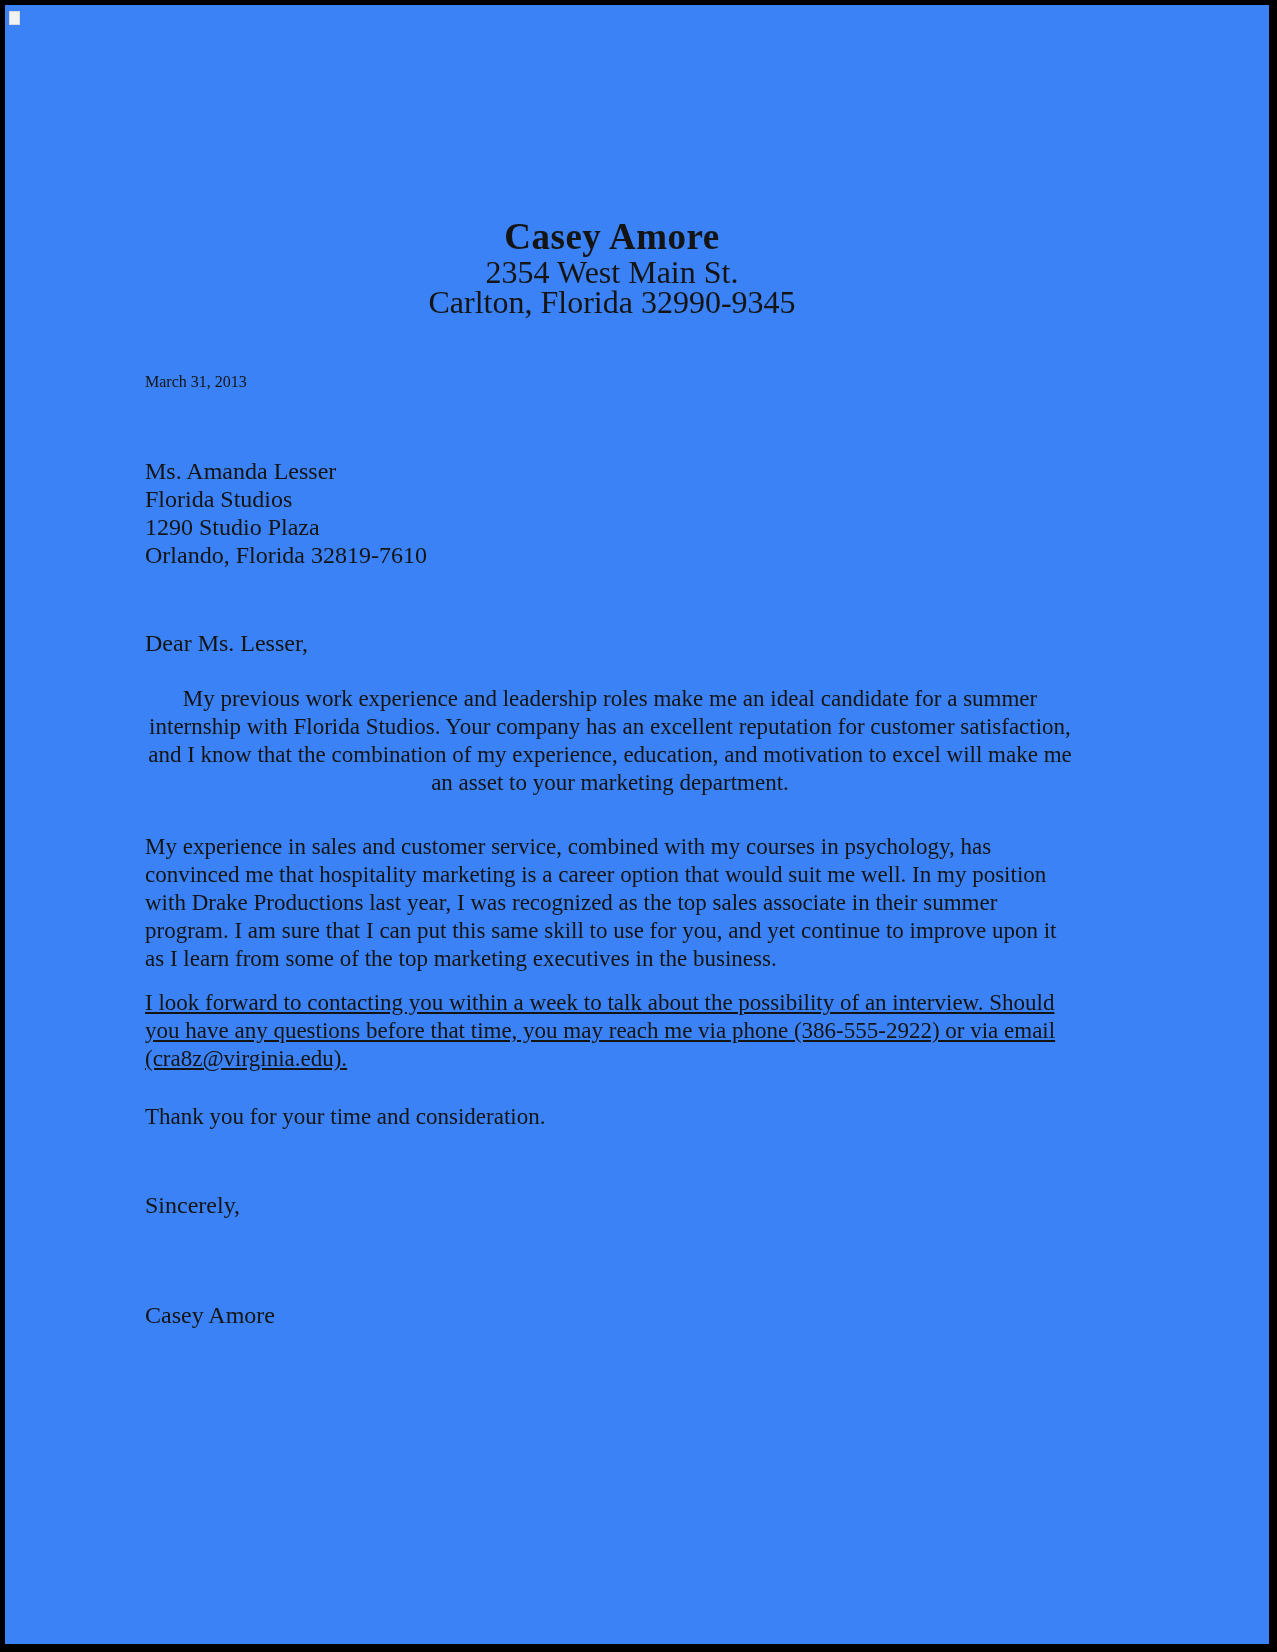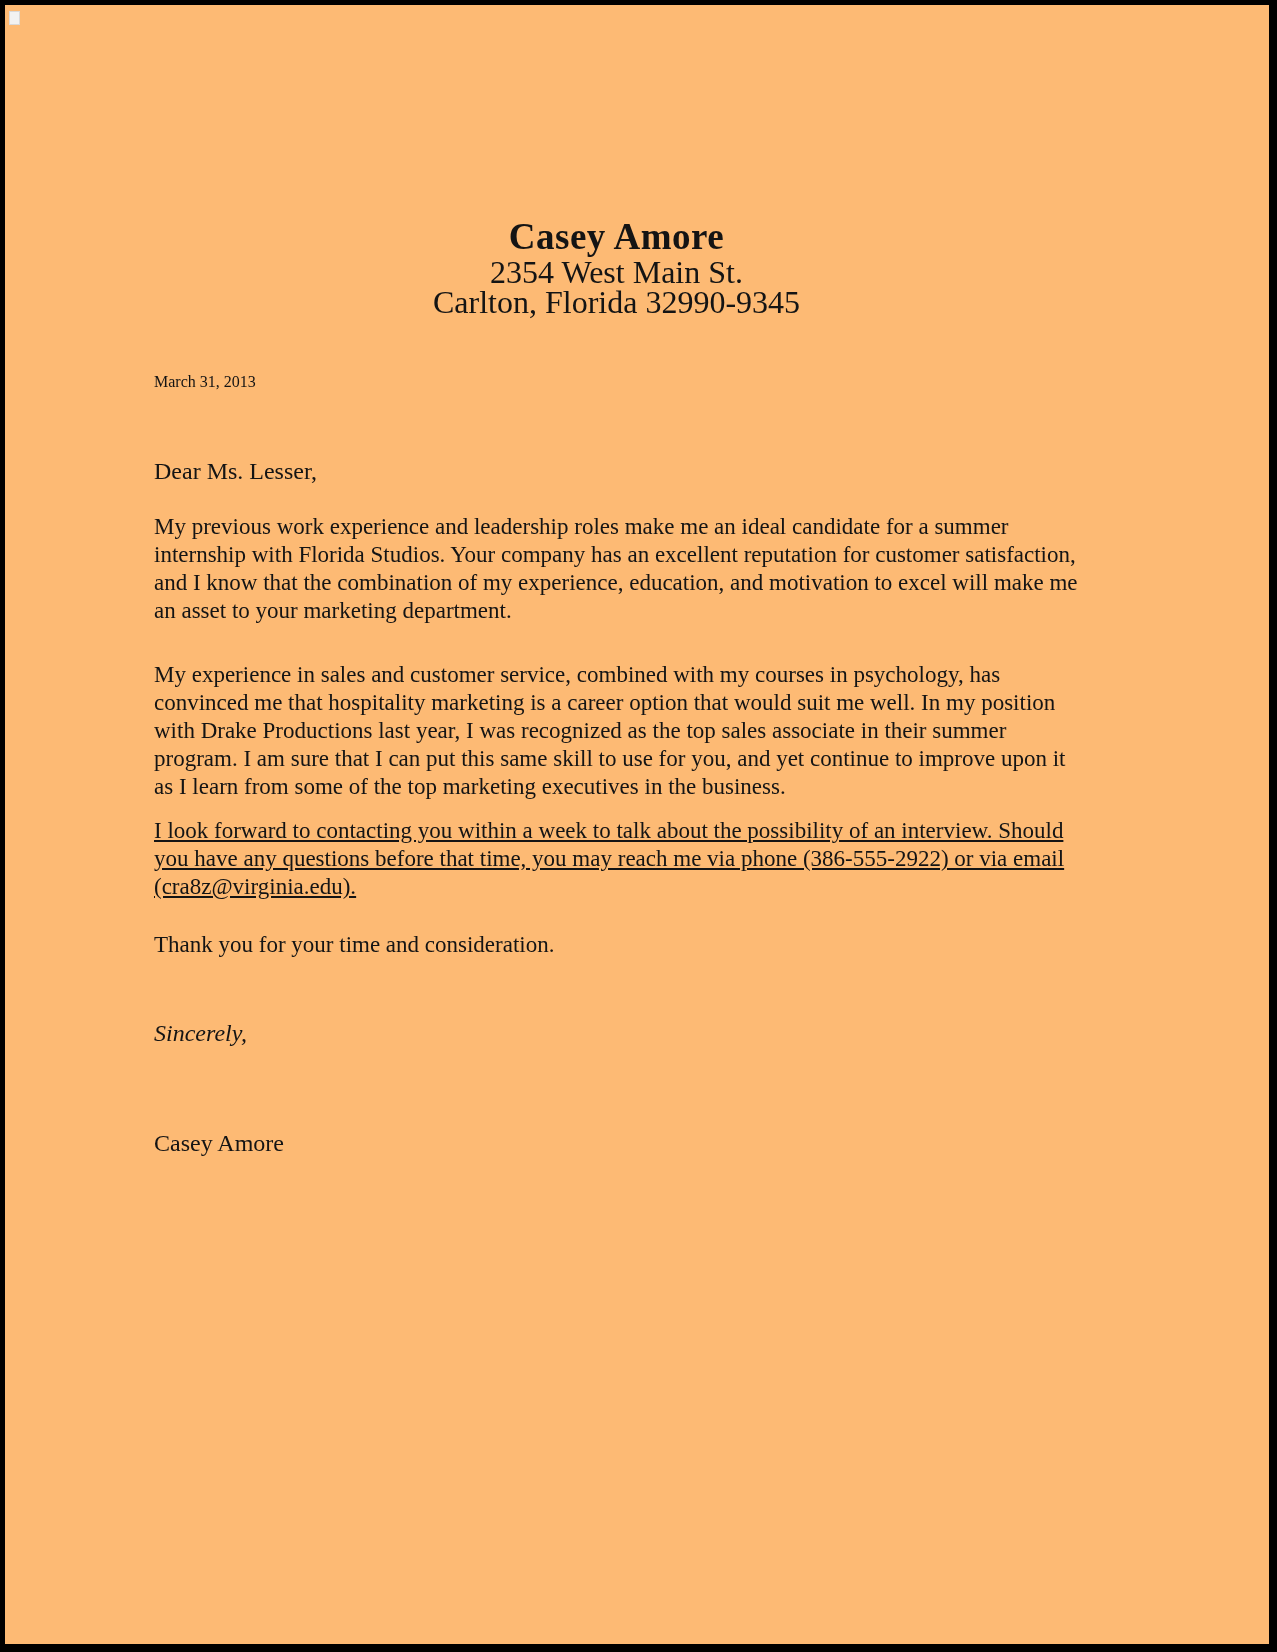--- a/index.html
+++ b/index.html
@@ -12,24 +12,23 @@
     background: #000000;
     position: relative;
     font-family: "Liberation Serif", "DejaVu Serif", serif;
   }
   .page {
     position: absolute;
     left: 5px;
     top: 5px;
     right: 8px;
     bottom: 8px;
-    background: #fdba74;
+    background: #3b82f6;
     color: #141414;
     overflow: hidden;
-    padding-left: 9px;
   }
   .scan-artifact {
     position: absolute;
     left: 4px;
     top: 6px;
     width: 9px;
     height: 12px;
     border: 1px solid #d9d9d9;
     background: #f2f2f2;
   }
@@ -64,29 +63,28 @@
     margin-top: 60px;
     font-size: 24px;
     line-height: 28px;
   }
   .para {
     margin: 0;
     font-size: 23px;
     line-height: 28px;
     max-width: 930px;
   }
-  .para-1 { margin-top: 28px; }
+  .para-1 { margin-top: 28px; text-align: center; }
   .para-2 { margin-top: 36px; }
   .para-3 { margin-top: 16px; text-decoration: underline; }
   .para-4 { margin-top: 30px; }
   .closing {
     margin-top: 60px;
     font-size: 24px;
     line-height: 28px;
-    font-style: italic;
   }
   .signature-name {
     margin-top: 82px;
     font-size: 24px;
     line-height: 28px;
   }
 </style>
 </head>
 <body>
 
@@ -95,20 +93,26 @@
   <div class="content">
 
     <div class="sender-header">
       <div class="sender-name">Casey Amore</div>
       <div class="sender-addr">2354 West Main St.</div>
       <div class="sender-addr">Carlton, Florida  32990-9345</div>
     </div>
 
     <div class="date-line">March 31, 2013</div>
 
+    <div class="recipient-block">
+      <div>Ms. Amanda Lesser</div>
+      <div>Florida Studios</div>
+      <div>1290 Studio Plaza</div>
+      <div>Orlando, Florida 32819-7610</div>
+    </div>
 
     <div class="salutation">Dear Ms. Lesser,</div>
 
     <p class="para para-1">My previous work experience and leadership roles make me an ideal candidate for a summer internship with Florida Studios. Your company has an excellent reputation for customer satisfaction, and I know that the combination of my experience, education, and motivation to excel will make me an asset to your marketing department.</p>
     <p class="para para-2">My experience in sales and customer service, combined with my courses in psychology, has convinced me that hospitality marketing is a career option that would suit me well.  In my position with Drake Productions last year, I was recognized as the top sales associate in their summer program.  I am sure that I can put this same skill to use for you, and yet continue to improve upon it as I learn from some of the top marketing executives in the business.</p>
     <p class="para para-3">I look forward to contacting you within a week to talk about the possibility of an interview. Should you have any questions before that time, you may reach me via phone (386-555-2922) or via email (cra8z@virginia.edu).</p>
     <p class="para para-4">Thank you for your time and consideration.</p>
 
     <div class="closing">Sincerely,</div>
 

